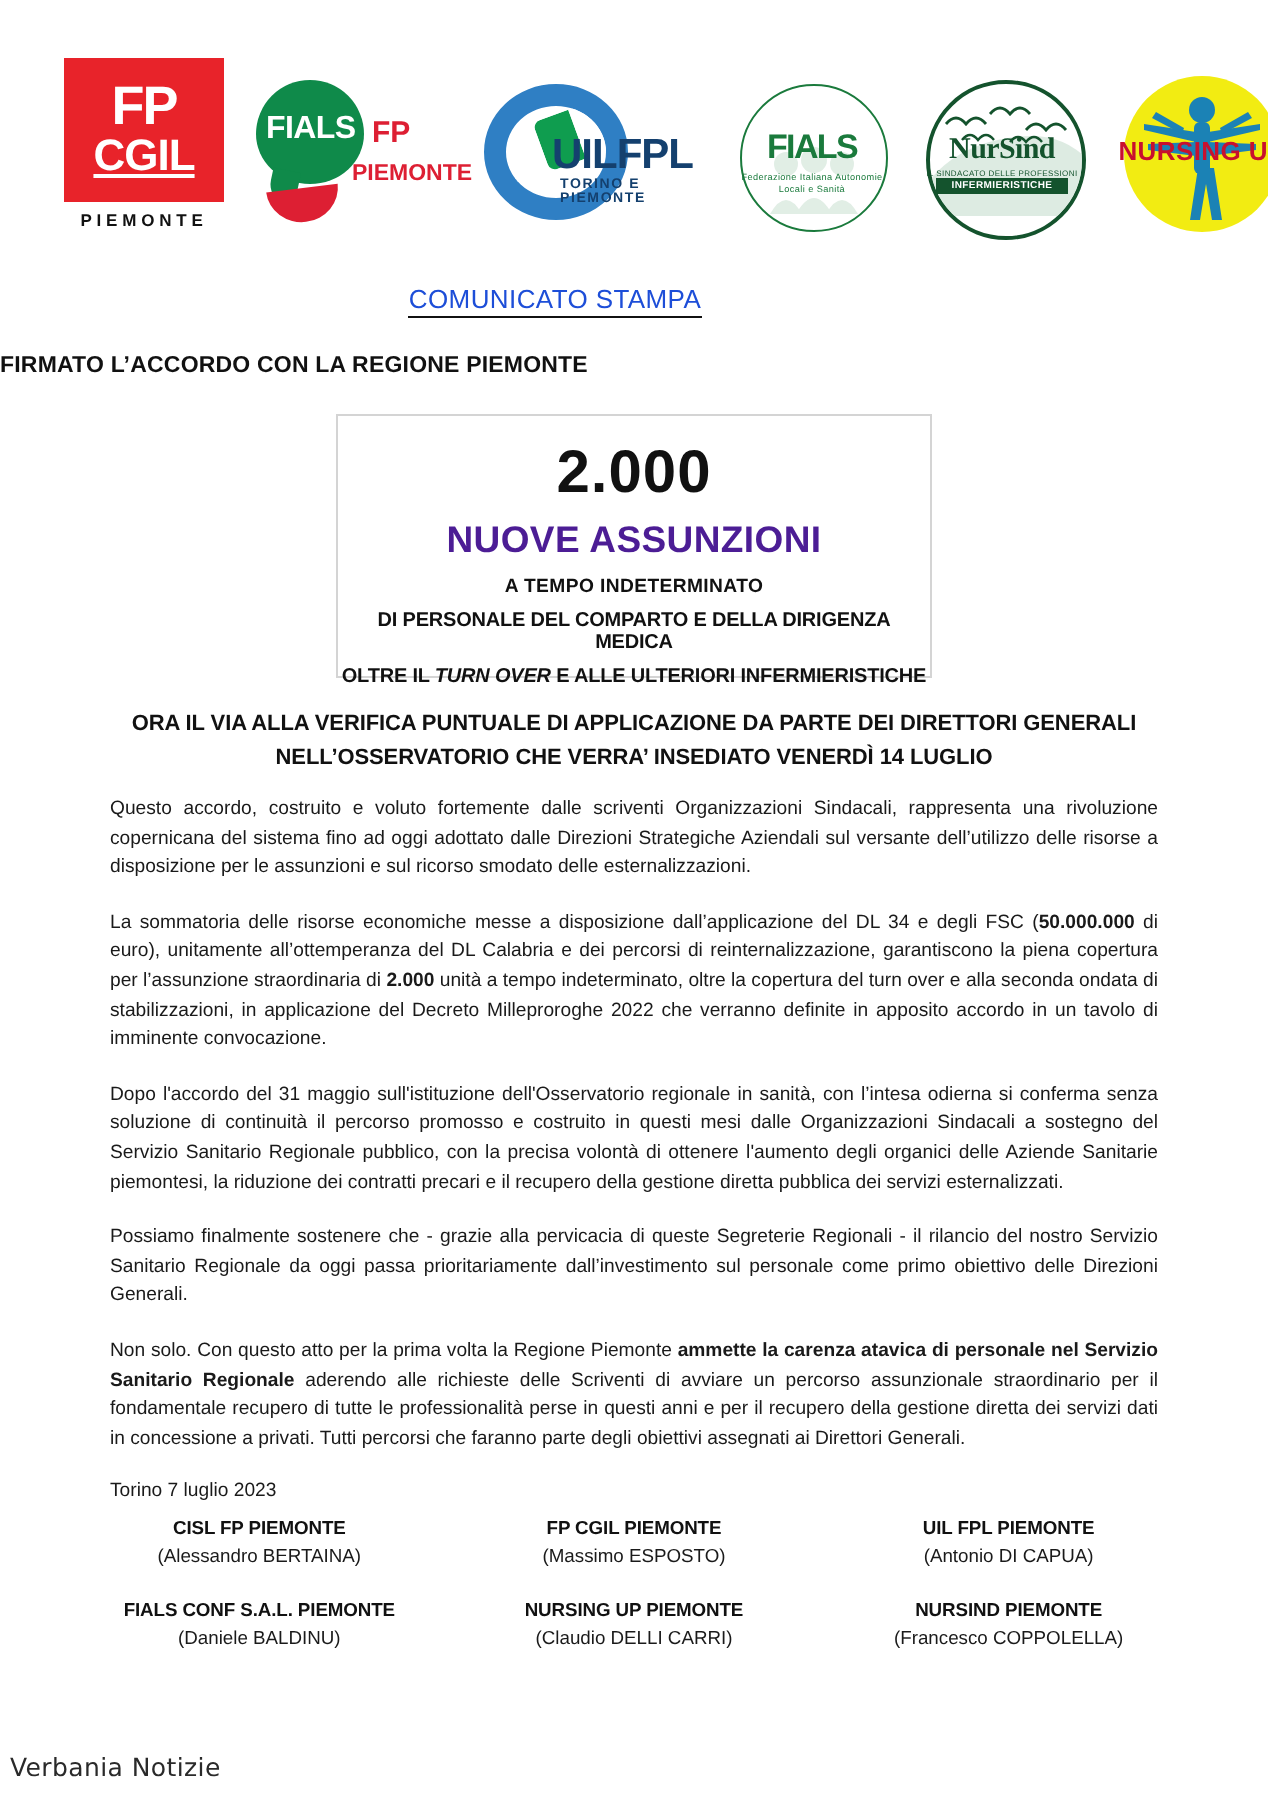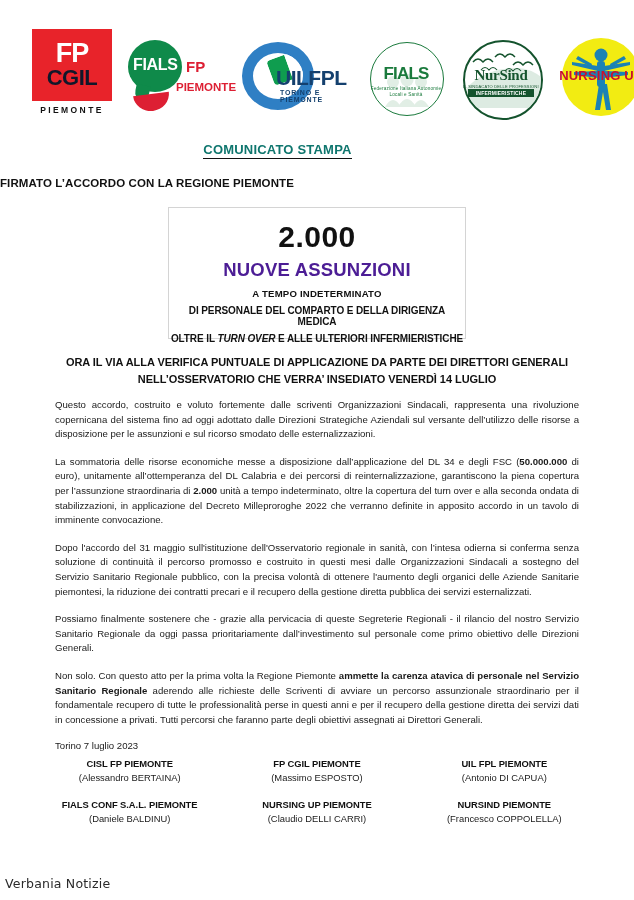--- a/index.html
+++ b/index.html
@@ -46,23 +46,24 @@
     display: flex; flex-direction: column;
     align-items: center; justify-content: center;
     margin-left: 6px;
   }
   .cgil-fp {
     color: #ffffff; font-weight: 800; font-size: 27px;
     line-height: 0.95; letter-spacing: -1px;
     font-family: "Liberation Sans", sans-serif;
   }
   .cgil-cgil {
-    color: #0f172a; font-weight: 800; font-size: 22px;
+    color: #ffffff; font-weight: 800; font-size: 22px;
     line-height: 1.05; letter-spacing: -0.5px;
     font-family: "Liberation Sans", sans-serif;
+    text-decoration: underline;
   }
   .cgil-piemonte {
     margin-top: 4px; text-align: center; width: 92px;
     color: #111; font-weight: 800; font-size: 8.5px;
     letter-spacing: 2.4px;
   }
 
   
   .logo-cisl { width: 106px; height: 84px; }
   .cisl-bubble {
@@ -218,22 +219,22 @@
     text-align: center;
     color: #c8102e; font-weight: 800; font-size: 13px;
     letter-spacing: 0.2px;
     z-index: 4;
   }
 
   
   .comunicato {
     position: absolute; top: 142px; left: 0; width: 555px;
     text-align: center;
-    font-size: 13px; font-weight: 700; letter-spacing: .2px;
-    color: #0f766e;
+    font-size: 13px; font-weight: 400; letter-spacing: .2px;
+    color: #1d4ed8;
   }
   .comunicato span { border-bottom: 1.6px solid #111; padding-bottom: 1px; }
   .firmato {
     position: absolute; top: 177px; left: 0; width: 634px;
     text-align: left;
     font-size: 11.5px; font-weight: 700; letter-spacing: .1px;
     color: #111;
   }
 
   

